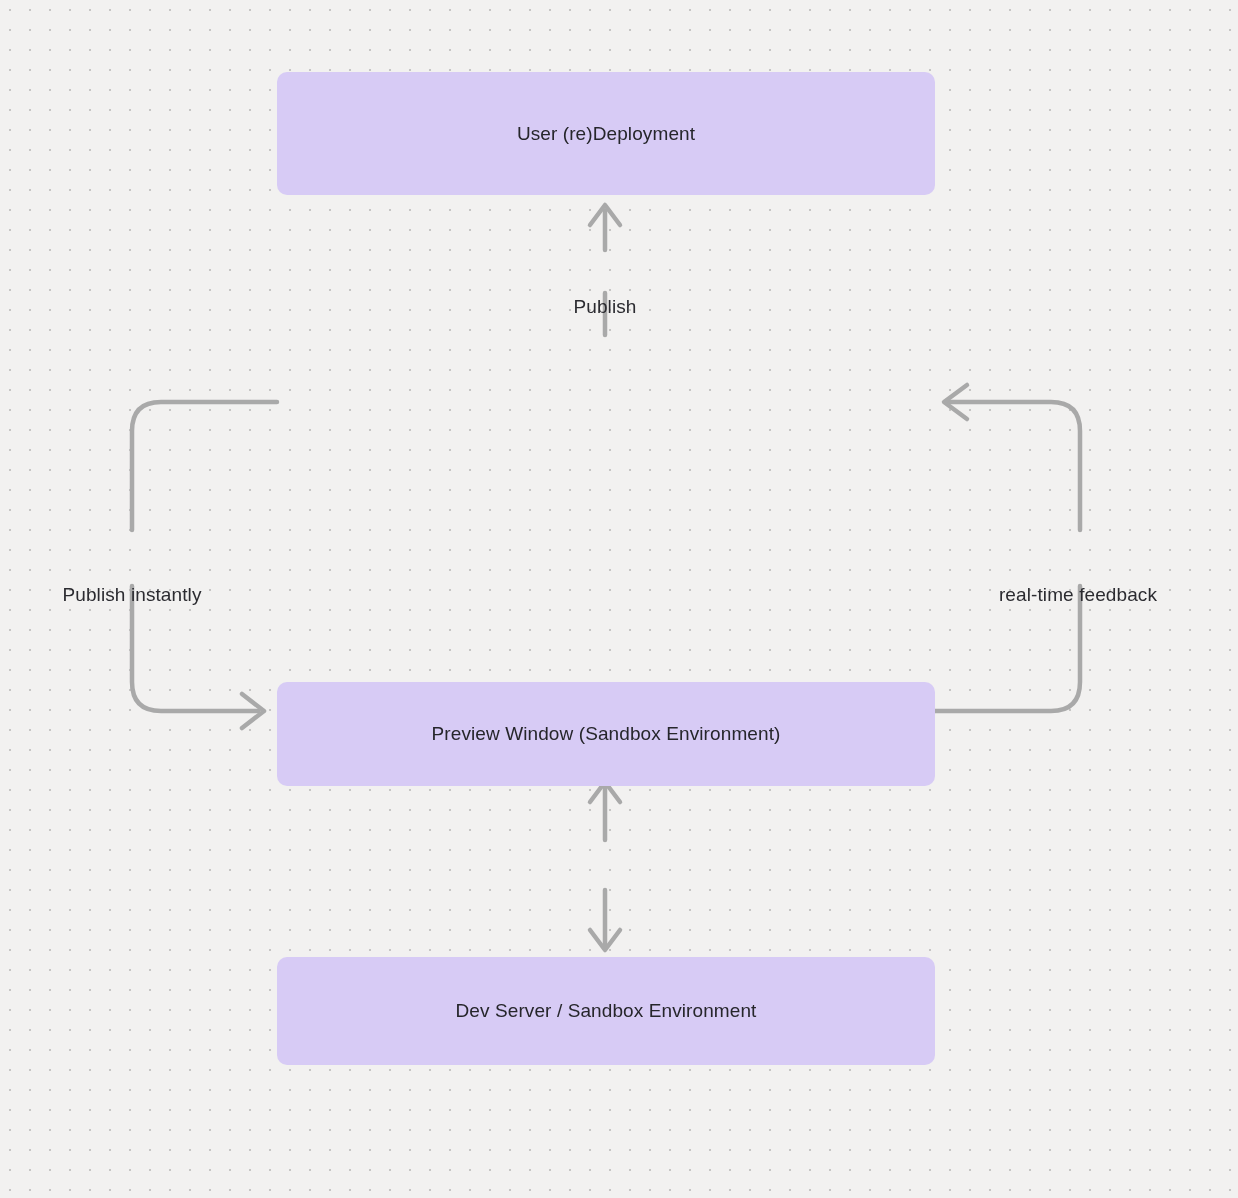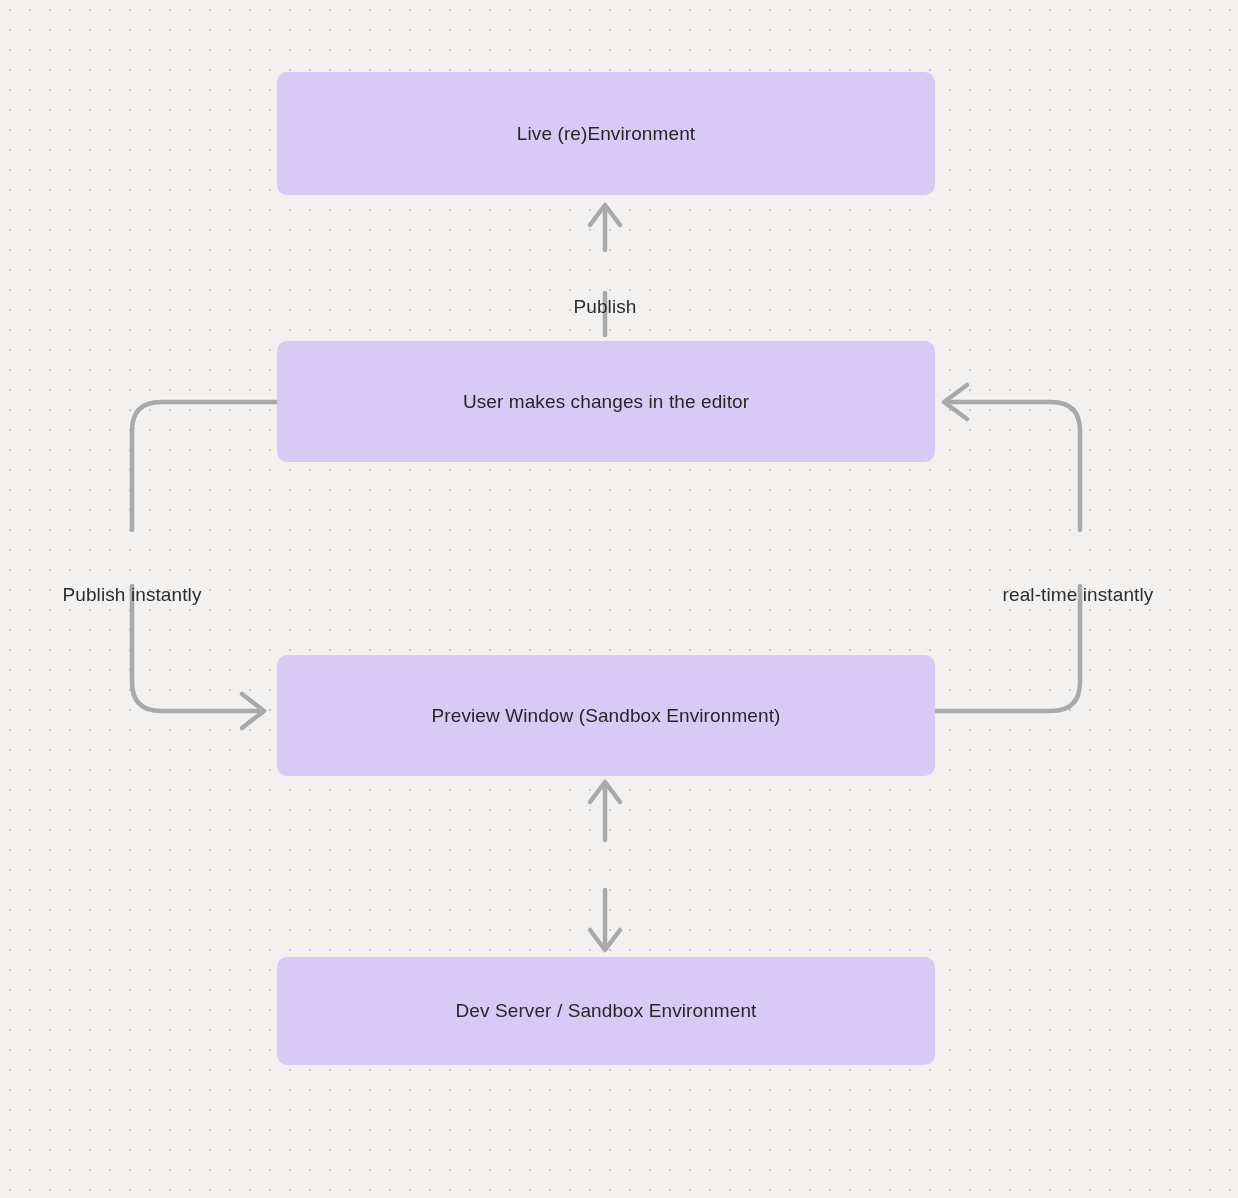--- a/index.html
+++ b/index.html
@@ -45,21 +45,21 @@
     border-radius: 10px;
     display: flex;
     align-items: center;
     justify-content: center;
     color: var(--node-text);
     font-size: 19px;
     letter-spacing: 0.1px;
   }
   .node-live    { top: 72px;  height: 123px; }
   .node-user    { top: 341px; height: 121px; }
-  .node-preview { top: 655px; height: 121px; }
+  .node-preview { top: 682px; height: 104px; }
   .node-dev     { top: 957px; height: 108px; }
   .edge-label {
     position: absolute;
     transform: translate(-50%, -50%);
     white-space: nowrap;
     color: var(--edge-label-text);
     font-size: 19px;
     letter-spacing: 0.1px;
     margin-top: 37px;
   }
@@ -95,35 +95,32 @@
 
     <g>
       <path d="M605 840 V788"></path>
       <path d="M590 802 L605 782 L620 802"></path>
       <path d="M605 890 V945"></path>
       <path d="M590 930 L605 950 L620 930"></path>
     </g>
   </svg>
 
   <div class="node node-live">
-    <span>Live (re)Environment</span>
+    <span>User (re)Deployment</span>
   </div>
 
-  <div class="node node-user">
-    <span>User makes changes in the editor</span>
-  </div>
 
   <div class="node node-preview">
     <span>Preview Window (Sandbox Environment)</span>
   </div>
 
   <div class="node node-dev">
     <span>Dev Server / Sandbox Environment</span>
   </div>
 
   <div class="edge-label lbl-publish">Publish</div>
 
   <div class="edge-label lbl-updates">Publish instantly</div>
 
-  <div class="edge-label lbl-feedback">real-time instantly</div>
+  <div class="edge-label lbl-feedback">real-time feedback</div>
 
 
 </div>
 
 </body></html>

